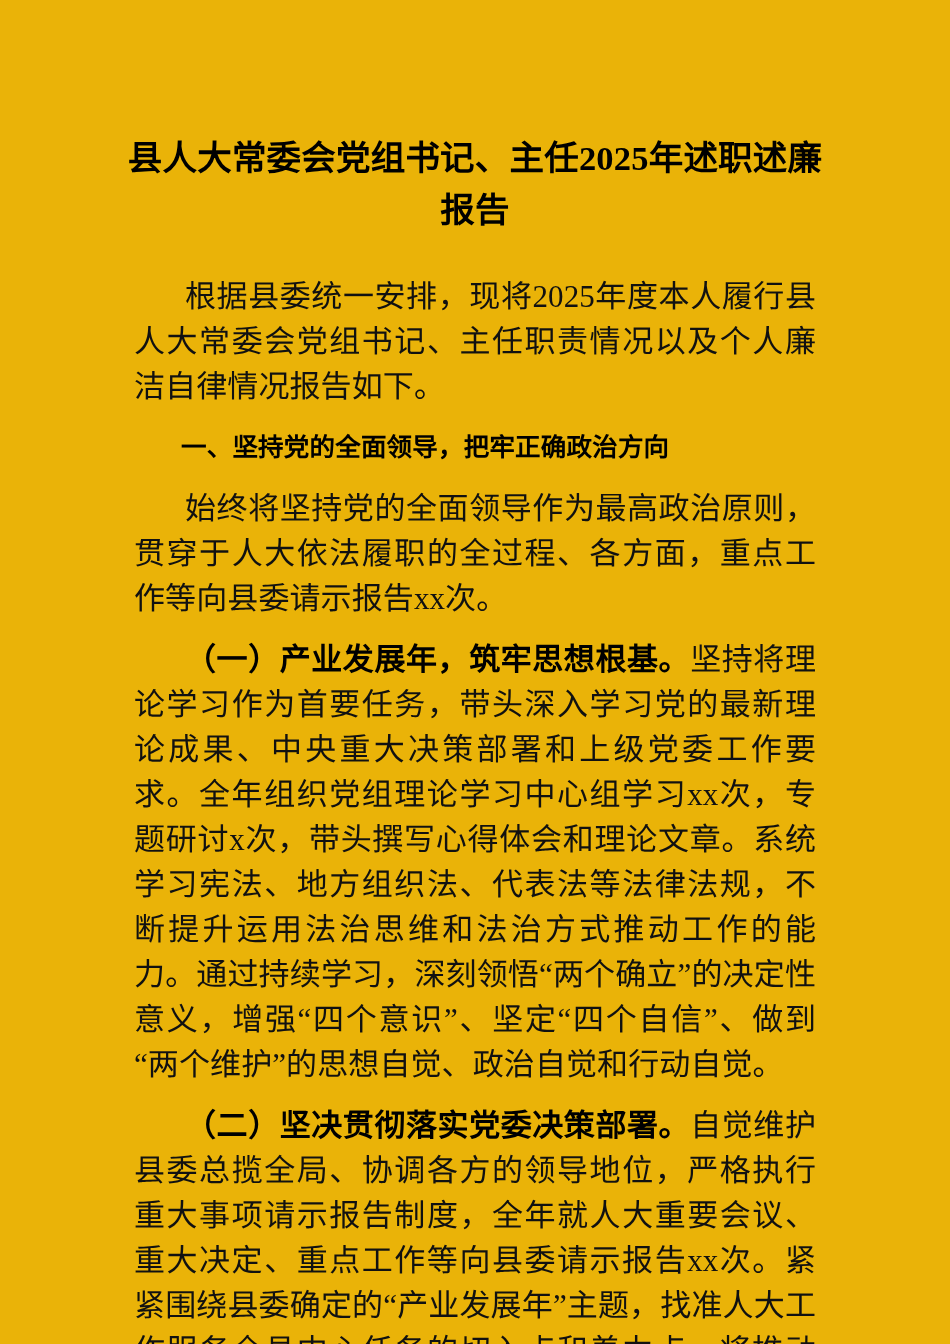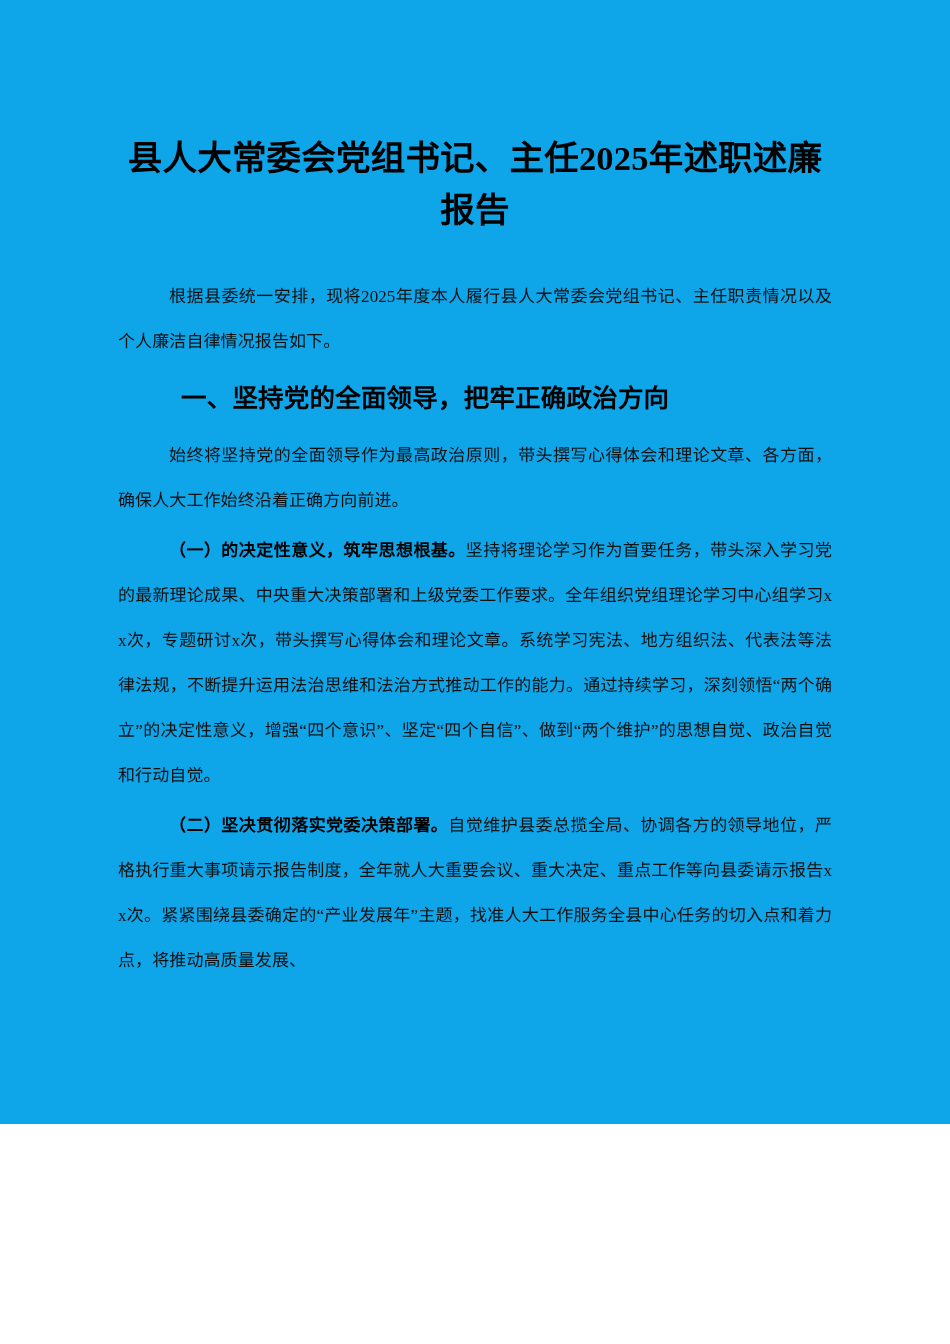--- a/index.html
+++ b/index.html
@@ -5,23 +5,23 @@
 <style>
   html, body {
     margin: 0;
     padding: 0;
     background: #ffffff;
   }
 
   .page {
     position: relative;
     width: 950px;
-    height: 1124px;
+    height: 1344px;
     margin: 0 auto;
-    background: #0ea5e9;
+    background: #eab308;
     overflow: hidden;
     box-sizing: border-box;
   }
 
   .doc-body {
     position: absolute;
     left: 118px;
     top: 0;
     width: 714px;
   }
@@ -36,24 +36,24 @@
     color: #000000;
     margin: 0;
     padding-top: 132px;
     letter-spacing: 0.2px;
     text-rendering: optimizeLegibility;
   }
 
   
   .para {
     font-family: "Liberation Serif", "DejaVu Serif", serif;
-    font-size: 17px;
+    font-size: 31px;
     line-height: 45px;
     color: #111111;
-    margin: 0;
+    margin: 16px;
     text-align: justify;
     text-justify: inter-ideograph;
     text-indent: 51px;
     letter-spacing: 0.1px;
     word-break: break-all;
   }
 
   .para + .para {
     margin-top: 0px;
   }
@@ -97,20 +97,20 @@
   <div class="doc-body">
 
     <h1 class="doc-title">
       <span>县人大常委会党组书记、主任2025年述职述</span><span>廉报告</span>
     </h1>
 
     <p class="para first-body">根据县委统一安排，现将2025年度本人履行县人大常委会党组书记、主任职责情况以及个人廉洁自律情况报告如下。</p>
 
     <p class="section-heading">一、坚持党的全面领导，把牢正确政治方向</p>
 
-    <p class="para">始终将坚持党的全面领导作为最高政治原则，带头撰写心得体会和理论文章、各方面，确保人大工作始终沿着正确方向前进。</p>
+    <p class="para">始终将坚持党的全面领导作为最高政治原则，贯穿于人大依法履职的全过程、各方面，重点工作等向县委请示报告xx次。</p>
 
-    <p class="para gap-before"><span class="lead">（一）的决定性意义，筑牢思想根基。</span><span class="run">坚持将理论学习作为首要任务，带头深入学习党的最新理论成果、中央重大决策部署和上级党委工作要求。全年组织党组理论学习中心组学习xx次，专题研讨x次，带头撰写心得体会和理论文章。系统学习宪法、地方组织法、代表法等法律法规，不断提升运用法治思维和法治方式推动工作的能力。通过持续学习，深刻领悟“两个确立”的决定性意义，增强“四个意识”、坚定“四个自信”、做到“两个维护”的思想自觉、政治自觉和行动自觉。</span></p>
+    <p class="para gap-before"><span class="lead">（一）产业发展年，筑牢思想根基。</span><span class="run">坚持将理论学习作为首要任务，带头深入学习党的最新理论成果、中央重大决策部署和上级党委工作要求。全年组织党组理论学习中心组学习xx次，专题研讨x次，带头撰写心得体会和理论文章。系统学习宪法、地方组织法、代表法等法律法规，不断提升运用法治思维和法治方式推动工作的能力。通过持续学习，深刻领悟“两个确立”的决定性意义，增强“四个意识”、坚定“四个自信”、做到“两个维护”的思想自觉、政治自觉和行动自觉。</span></p>
 
     <p class="para gap-before"><span class="lead">（二）坚决贯彻落实党委决策部署。</span><span class="run">自觉维护县委总揽全局、协调各方的领导地位，严格执行重大事项请示报告制度，全年就人大重要会议、重大决定、重点工作等向县委请示报告xx次。紧紧围绕县委确定的“产业发展年”主题，找准人大工作服务全县中心任务的切入点和着力点，将推动高质量发展、</span></p>
 
   </div>
 </div>
 
 </body></html>

